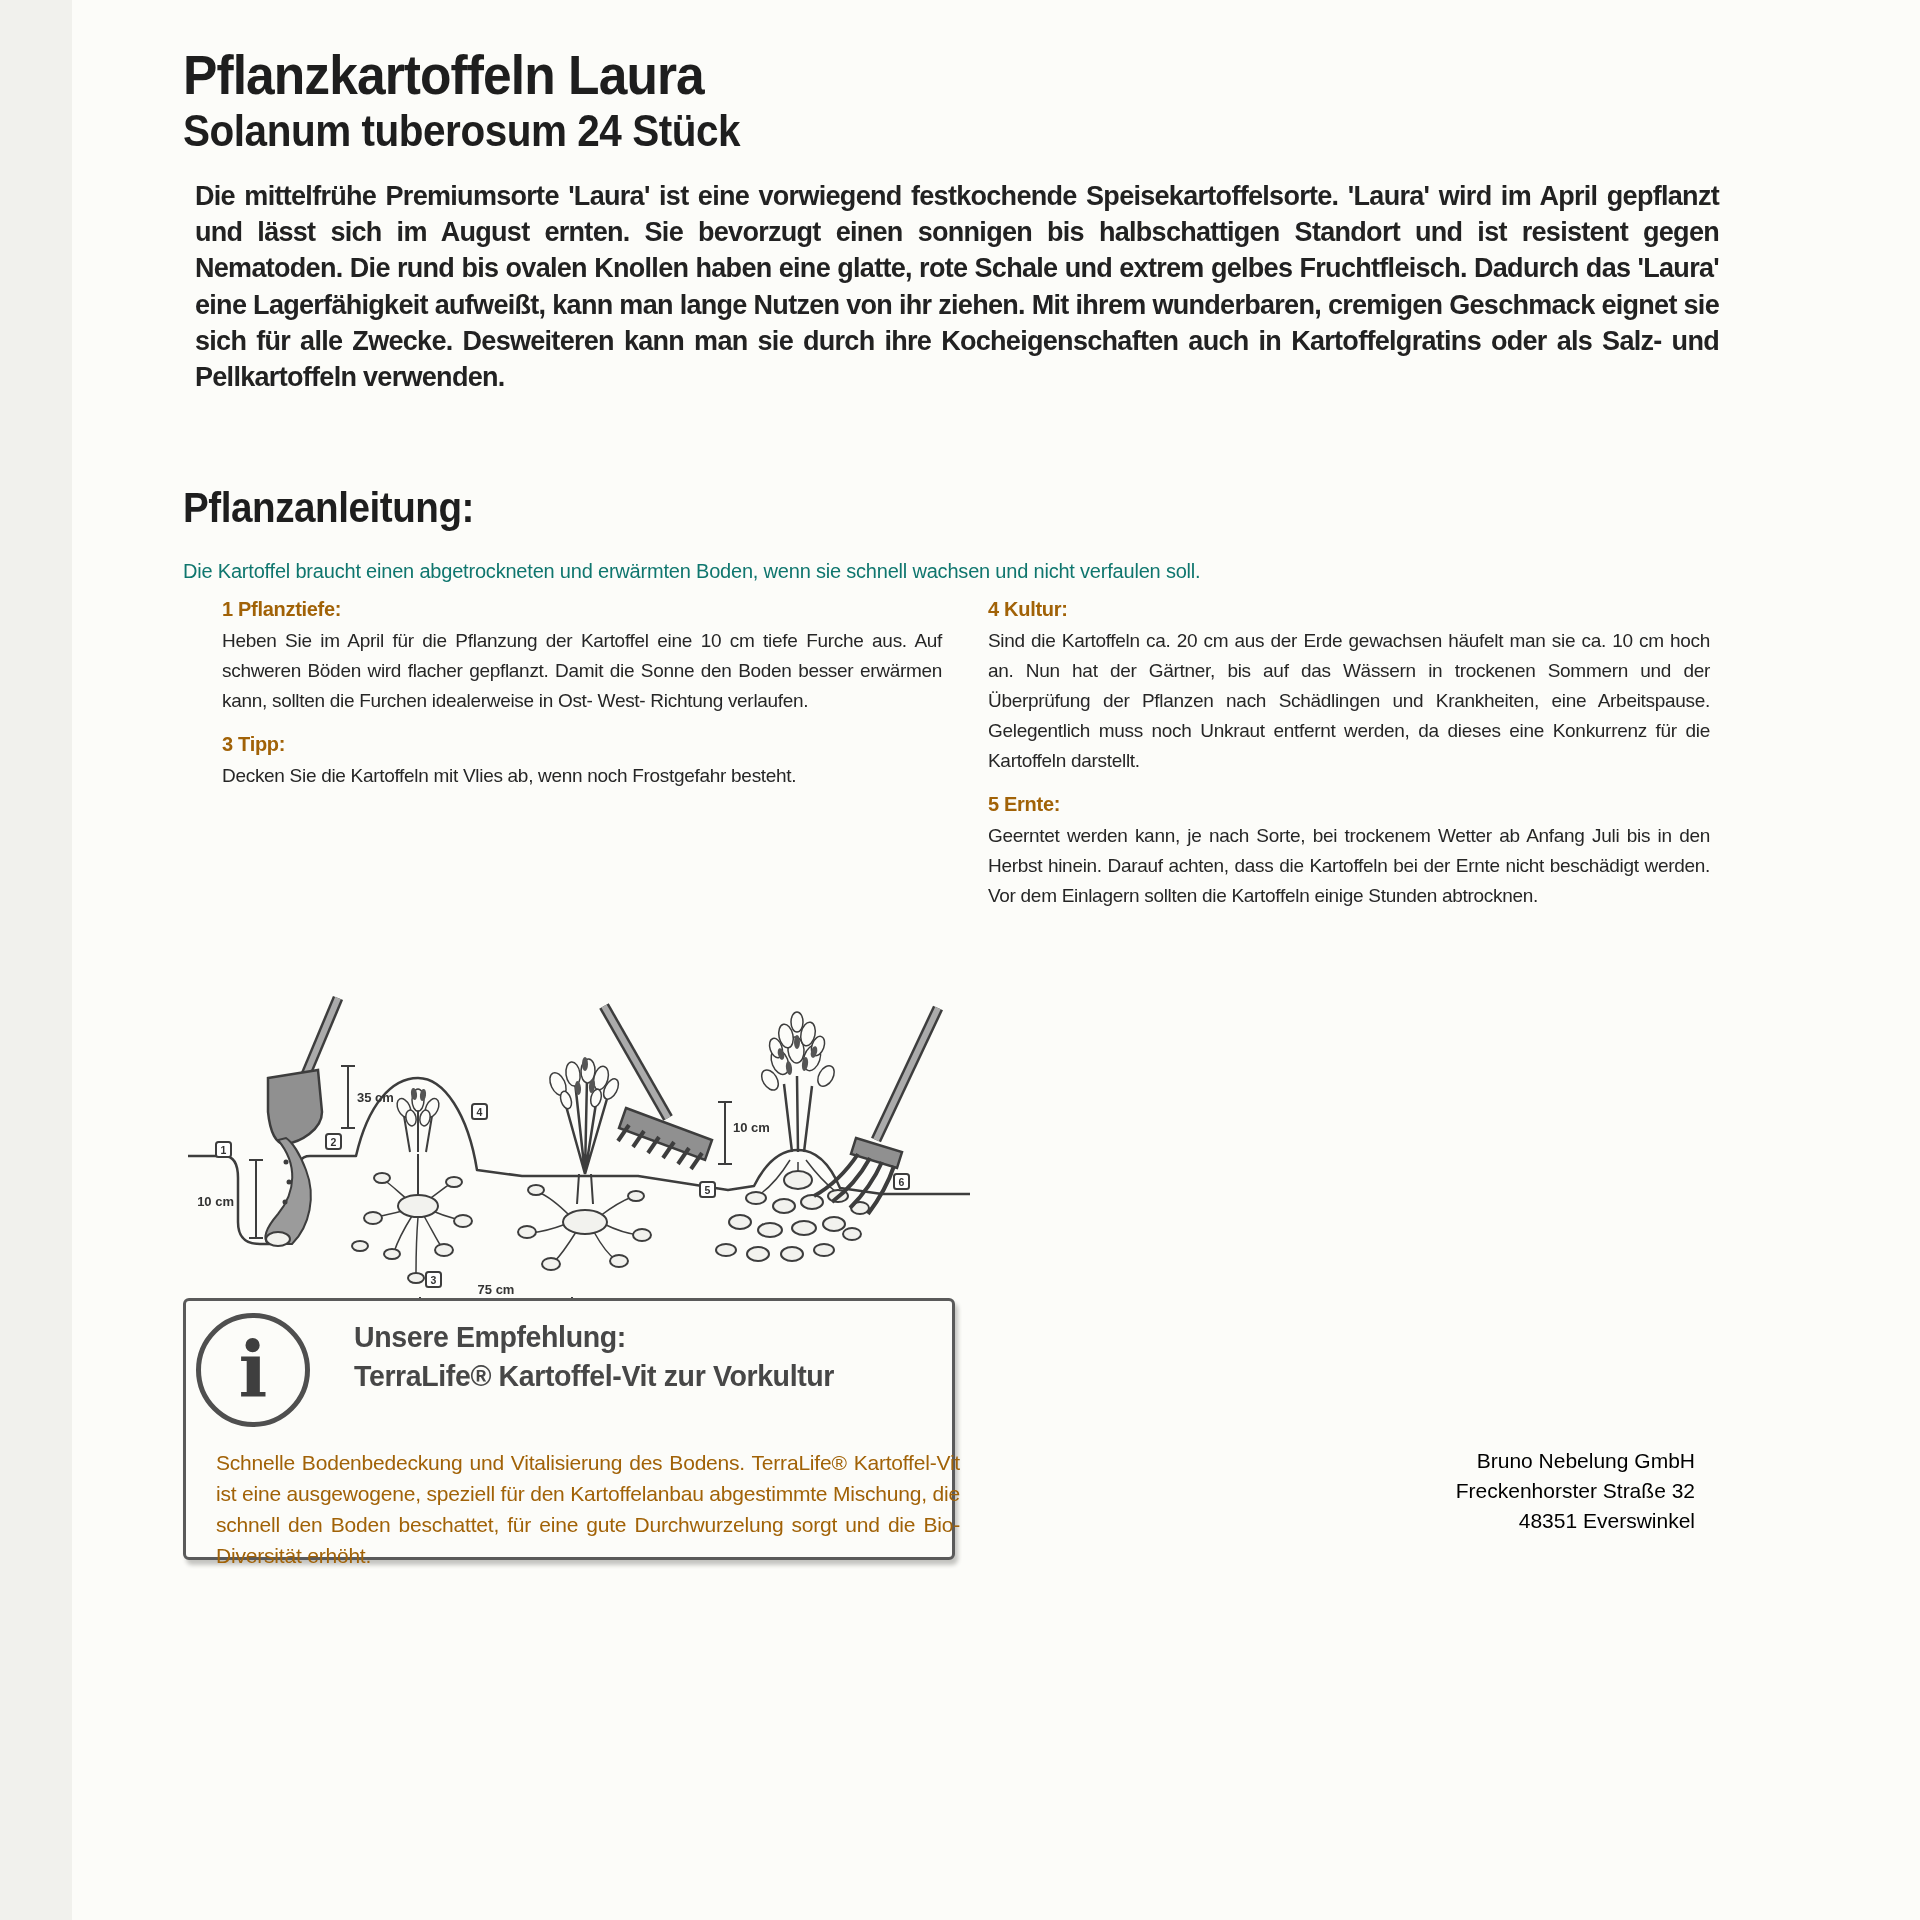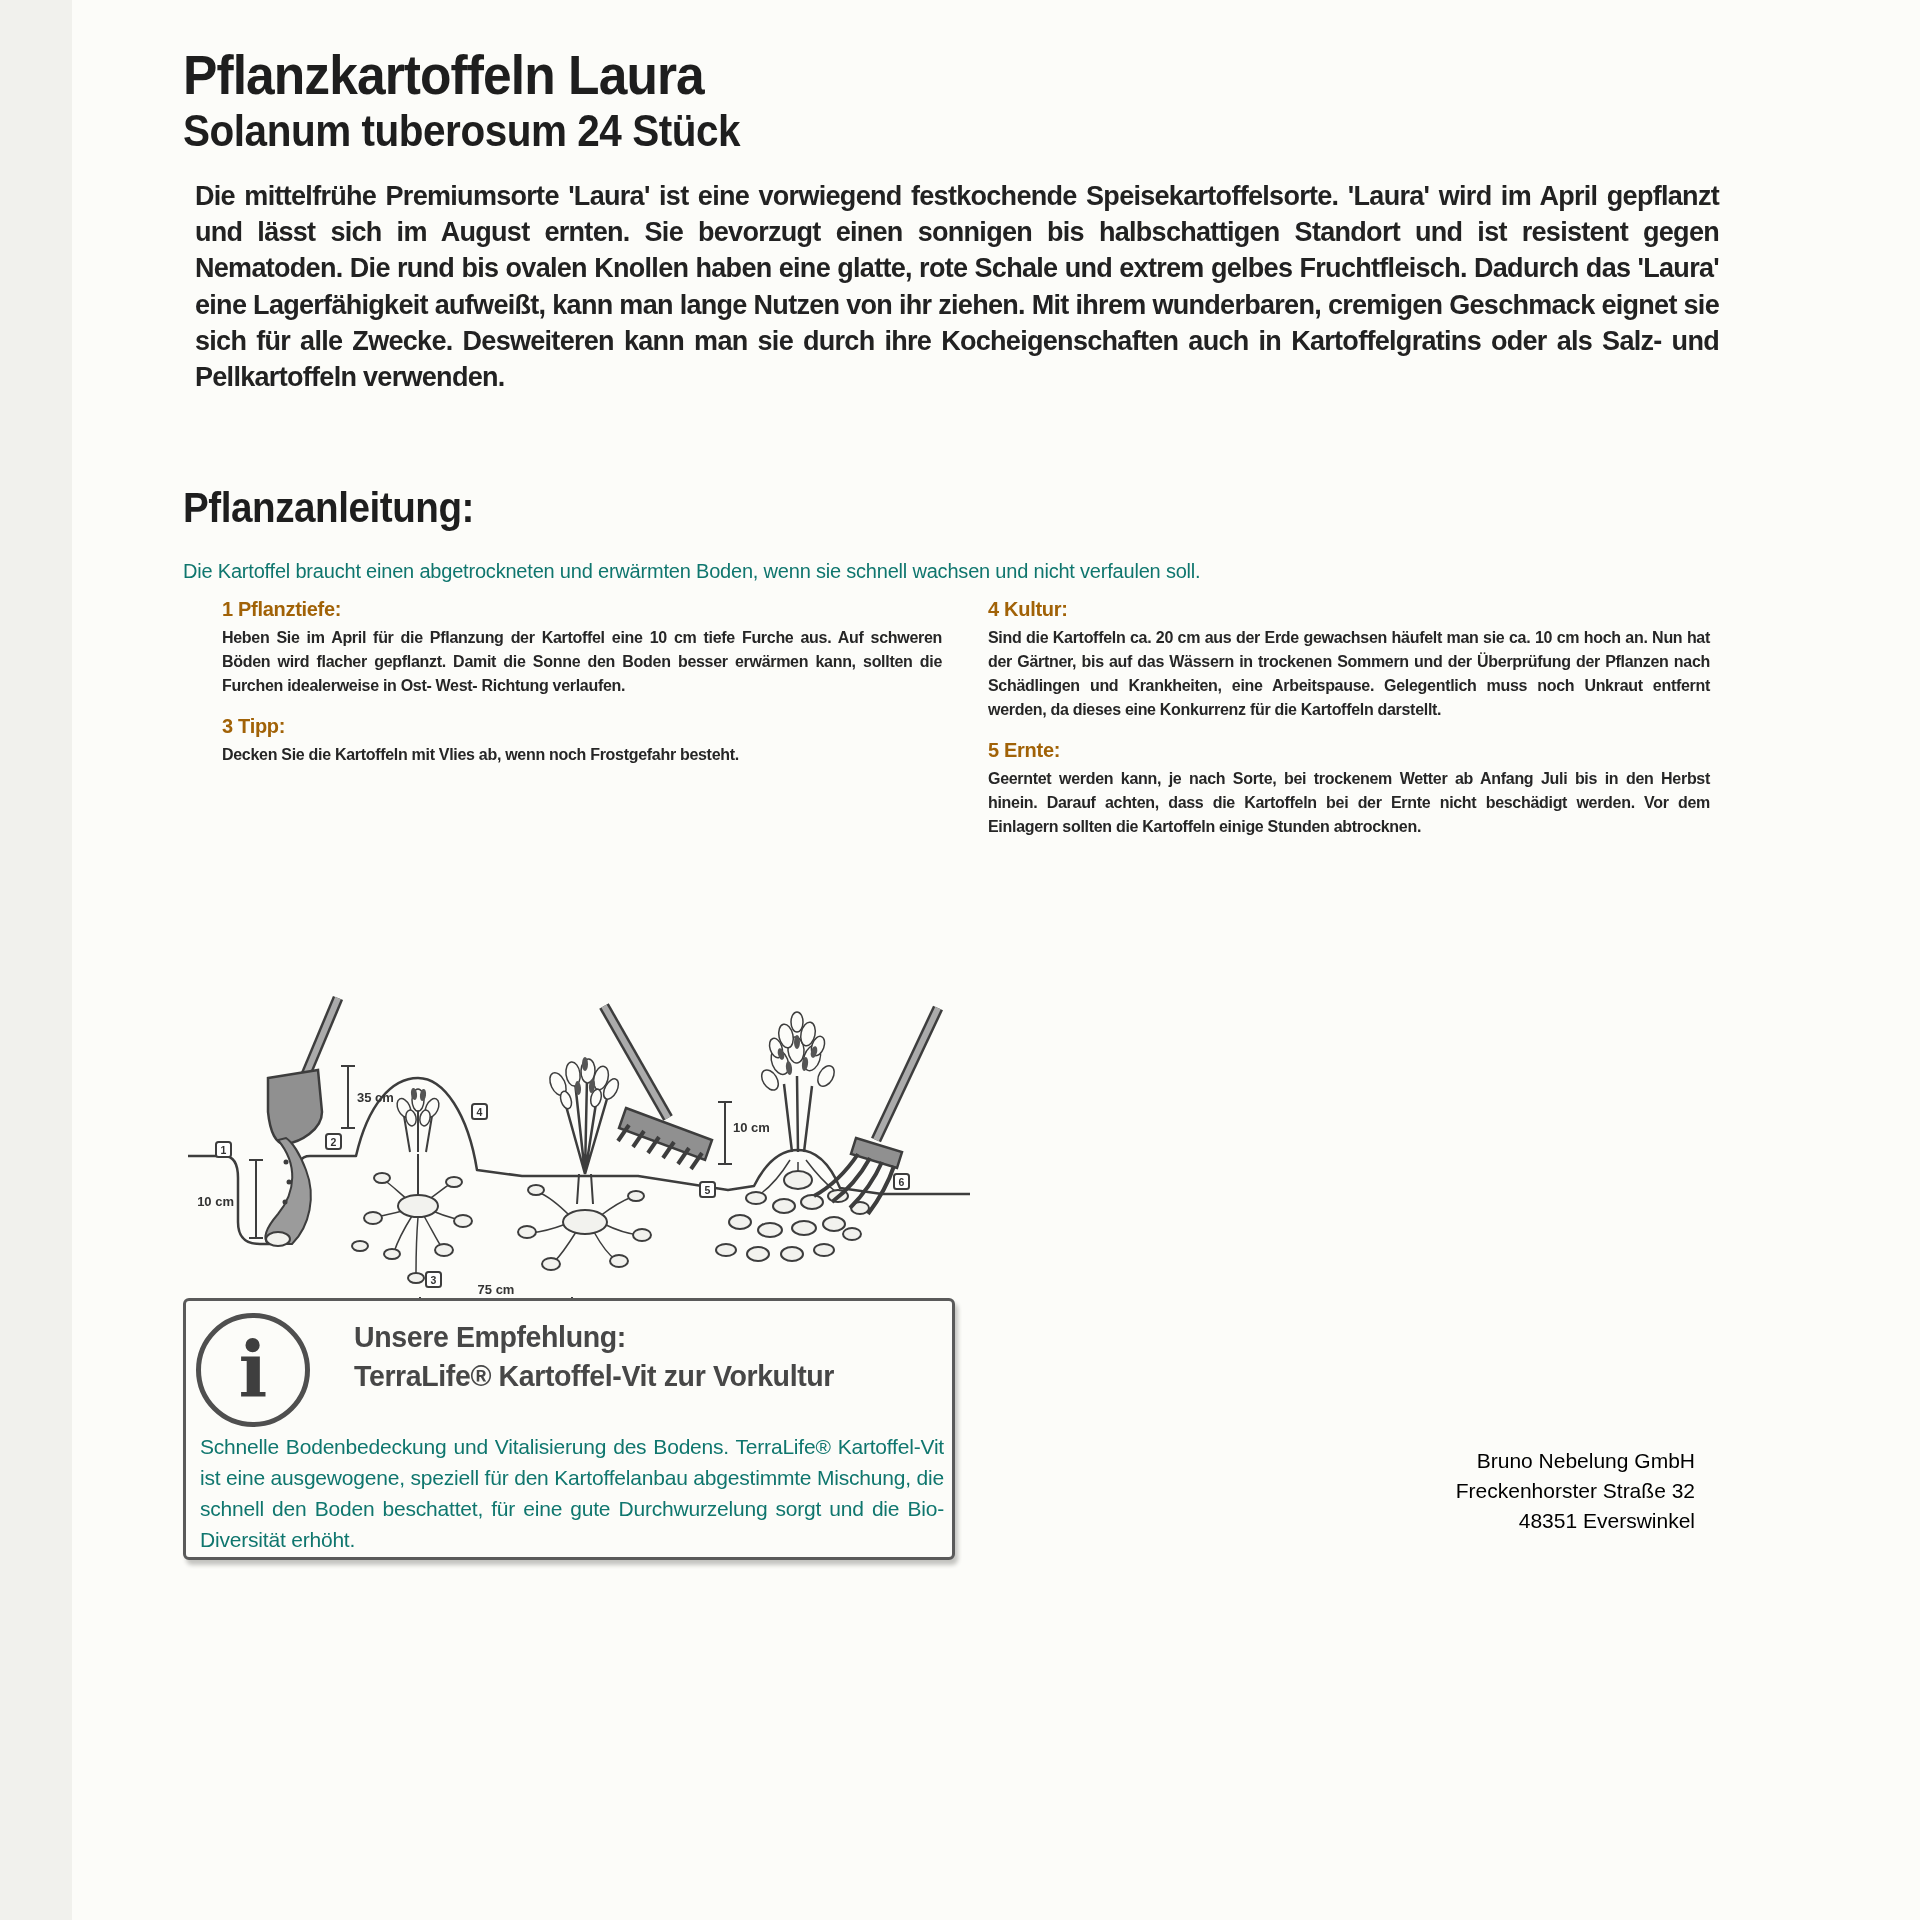--- a/index.html
+++ b/index.html
@@ -38,22 +38,22 @@
   .cols{
     position:absolute;left:222px;top:598px;width:1488px;
     display:flex;gap:46px;
   }
   .col{width:720px;}
   .col.right{width:722px;}
   .step h3{
     margin:0 0 5px 0;font-size:20px;font-weight:700;letter-spacing:-0.3px;color:#a16207;
   }
   .step p{
-    margin:0 0 17px 0;font-size:16px;font-weight:700;letter-spacing:-0.3px;
-    line-height:24px;text-align:justify;color:#262626;
+    margin:0 0 17px 0;font-size:19px;font-weight:400;letter-spacing:-0.3px;
+    line-height:30px;text-align:justify;color:#262626;
   }
   .diagram{position:absolute;left:180px;top:992px;}
   .diagram text{font-family:"Liberation Sans",sans-serif;}
   .dim-label{font-size:13px;font-weight:700;fill:#333;}
   .marker-num{font-size:10.5px;font-weight:700;fill:#333;}
   .infobox{
     position:absolute;left:183px;top:1298px;width:772px;height:262px;
     box-sizing:border-box;border:3px solid #5a5a5a;border-radius:6px;
     background:#fcfcf9;box-shadow:3px 5px 4px #c4c4c0;
   }
@@ -63,23 +63,23 @@
     display:flex;align-items:center;justify-content:center;
     font-family:"DejaVu Serif",serif;font-weight:700;font-size:76px;color:#3f3f3f;
     line-height:1;
   }
   .ibox-head{
     position:absolute;left:168px;top:16px;
     font-size:30px;font-weight:700;letter-spacing:-0.4px;line-height:39px;color:#474747;
     transform:scaleX(0.95);transform-origin:0 0;white-space:nowrap;
   }
   .ibox-body{
-    position:absolute;left:14px;top:130px;margin:0;width:744px;
+    position:absolute;left:14px;top:130px;margin:16px;width:744px;
     font-size:21px;font-weight:400;letter-spacing:-0.2px;line-height:31px;
-    text-align:justify;color:#0f766e;
+    text-align:justify;color:#a16207;
   }
   .address{
     position:absolute;left:1295px;top:1446px;width:400px;
     text-align:right;font-size:21px;font-weight:400;line-height:30px;color:#000000;
   }
 </style>
 </head>
 <body>
 
 <div class="page">

